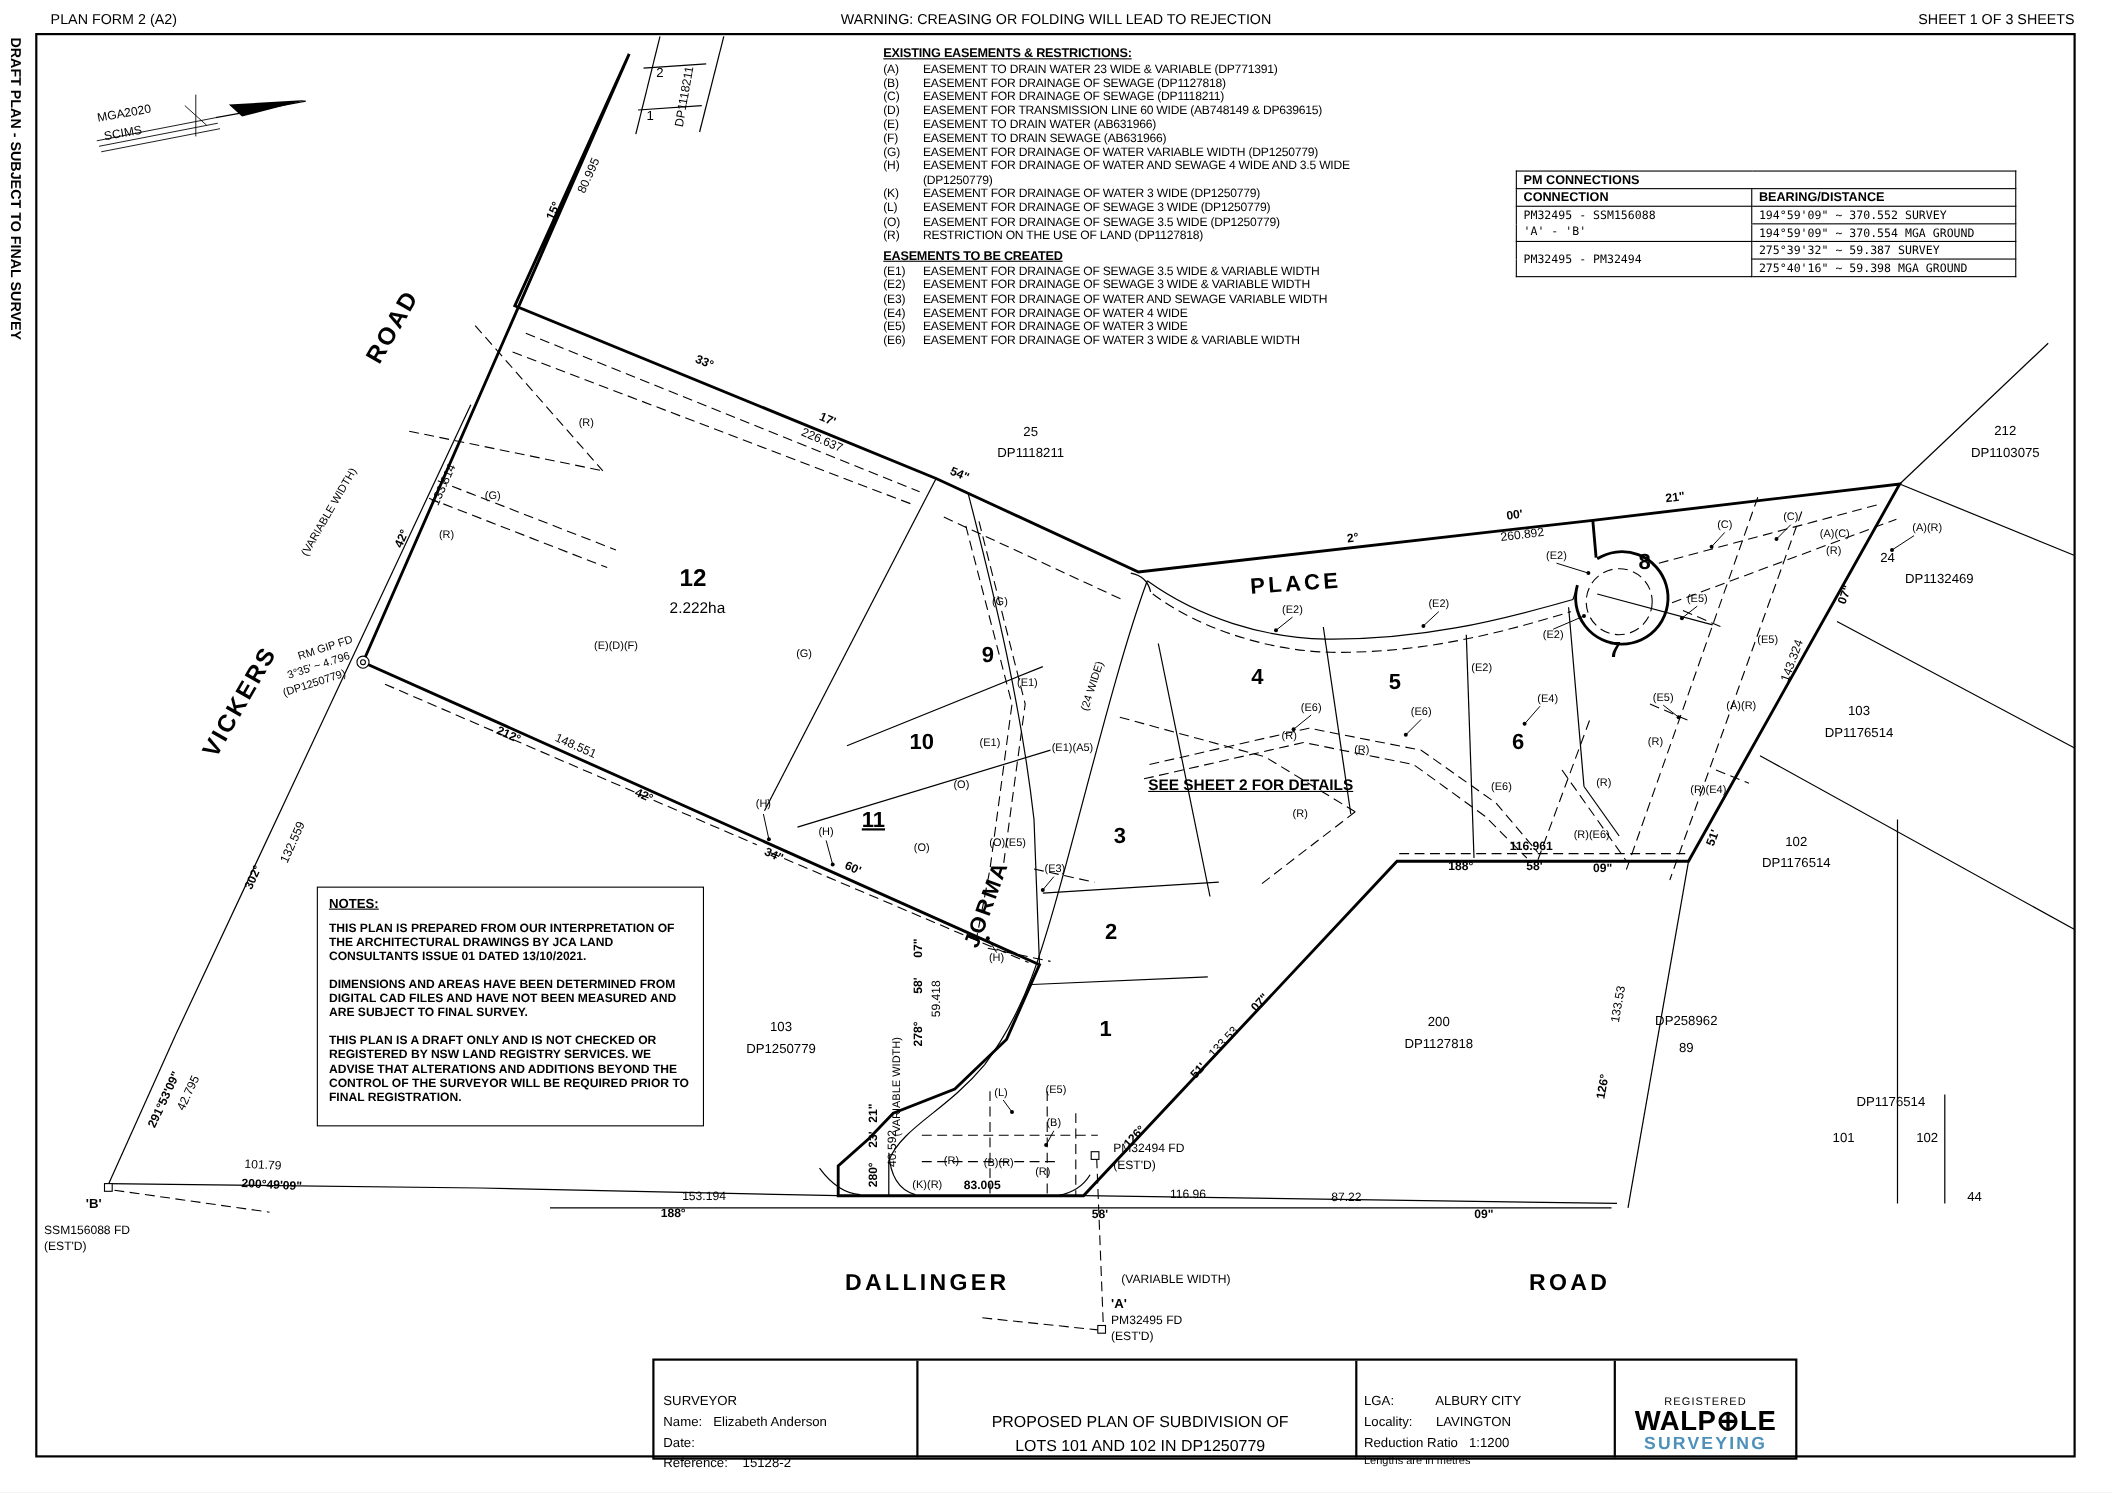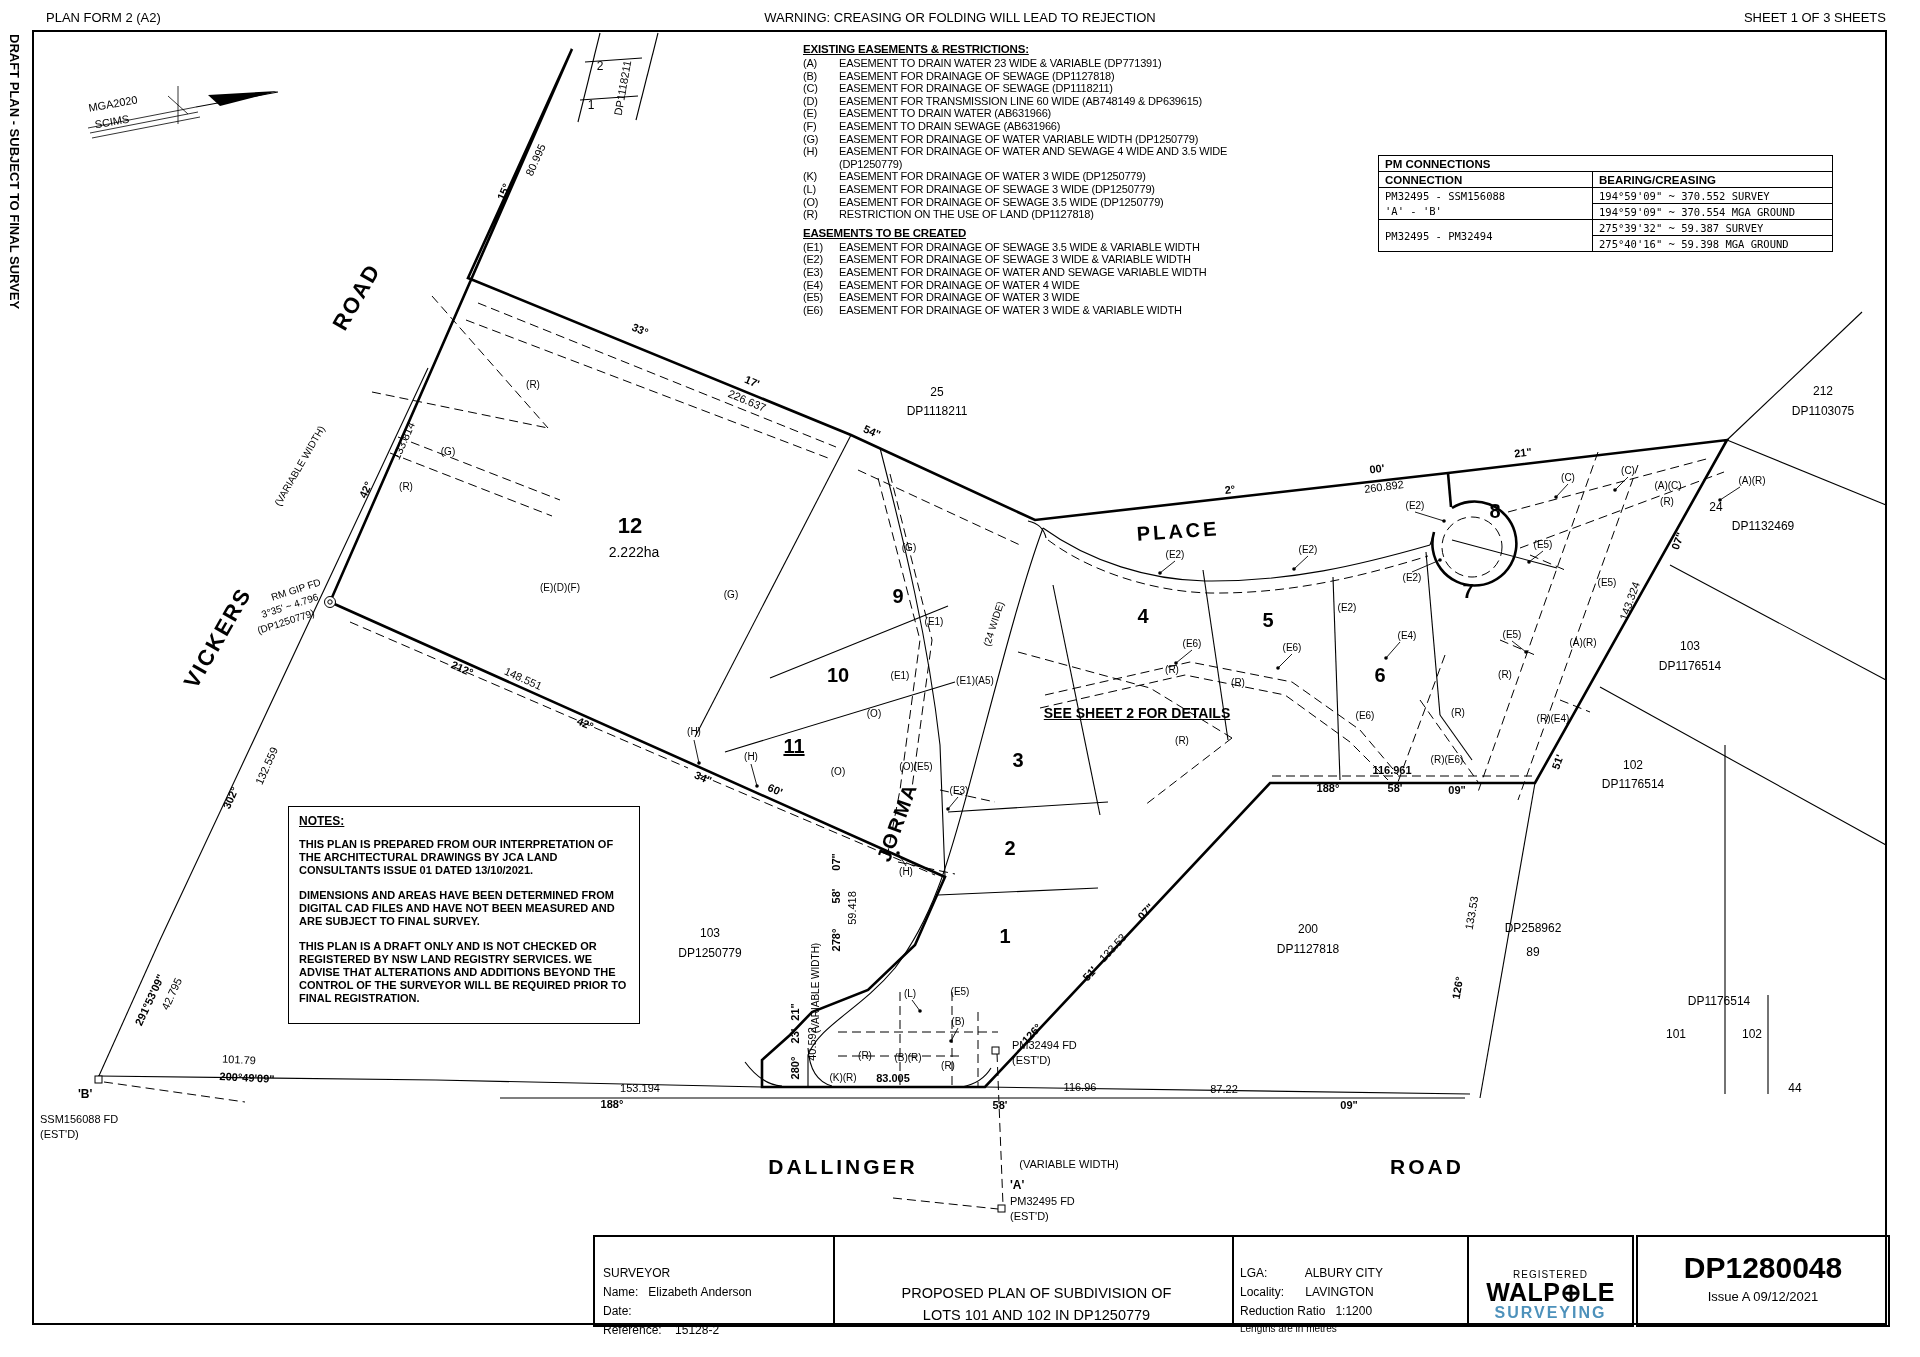--- a/index.html
+++ b/index.html
@@ -490,21 +490,21 @@
     <colgroup>
         <col style="width:214px">
         <col style="width:240px">
       </colgroup>
     <tbody>
         <tr>
           <td colspan="2" class="hd">PM CONNECTIONS</td>
         </tr>
     <tr>
       <td class="hd">CONNECTION</td>
-      <td class="hd">BEARING/CREASING</td>
+      <td class="hd">BEARING/DISTANCE</td>
     </tr>
     <tr>
       <td class="mono nb">PM32495  -  SSM156088</td>
       <td class="mono">194°59'09" ~ 370.552 SURVEY</td>
     </tr>
     <tr>
       <td class="mono nt">'A'  -  'B'</td>
       <td class="mono">194°59'09" ~ 370.554 MGA GROUND</td>
     </tr>
     <tr>
@@ -557,18 +557,14 @@
       <div class="small-note">Lengths are in metres</div>
     </div>
 
     <div class="tb-cell" id="cell-logo">
       <div id="logo-reg">REGISTERED</div>
       <div id="logo-word"><span>WALP</span><span>⊕</span><span>LE</span></div>
       <div id="logo-sub" style="color: rgb(77, 145, 187);">SURVEYING</div>
     </div>
   </div>
 
-  <div class="tb" id="tb-dp">
-    <div id="dp-num">DP1280048</div>
-    <div id="dp-issue">Issue A 09/12/2021</div>
-  </div>
 
 </div>
 
 </body></html>

